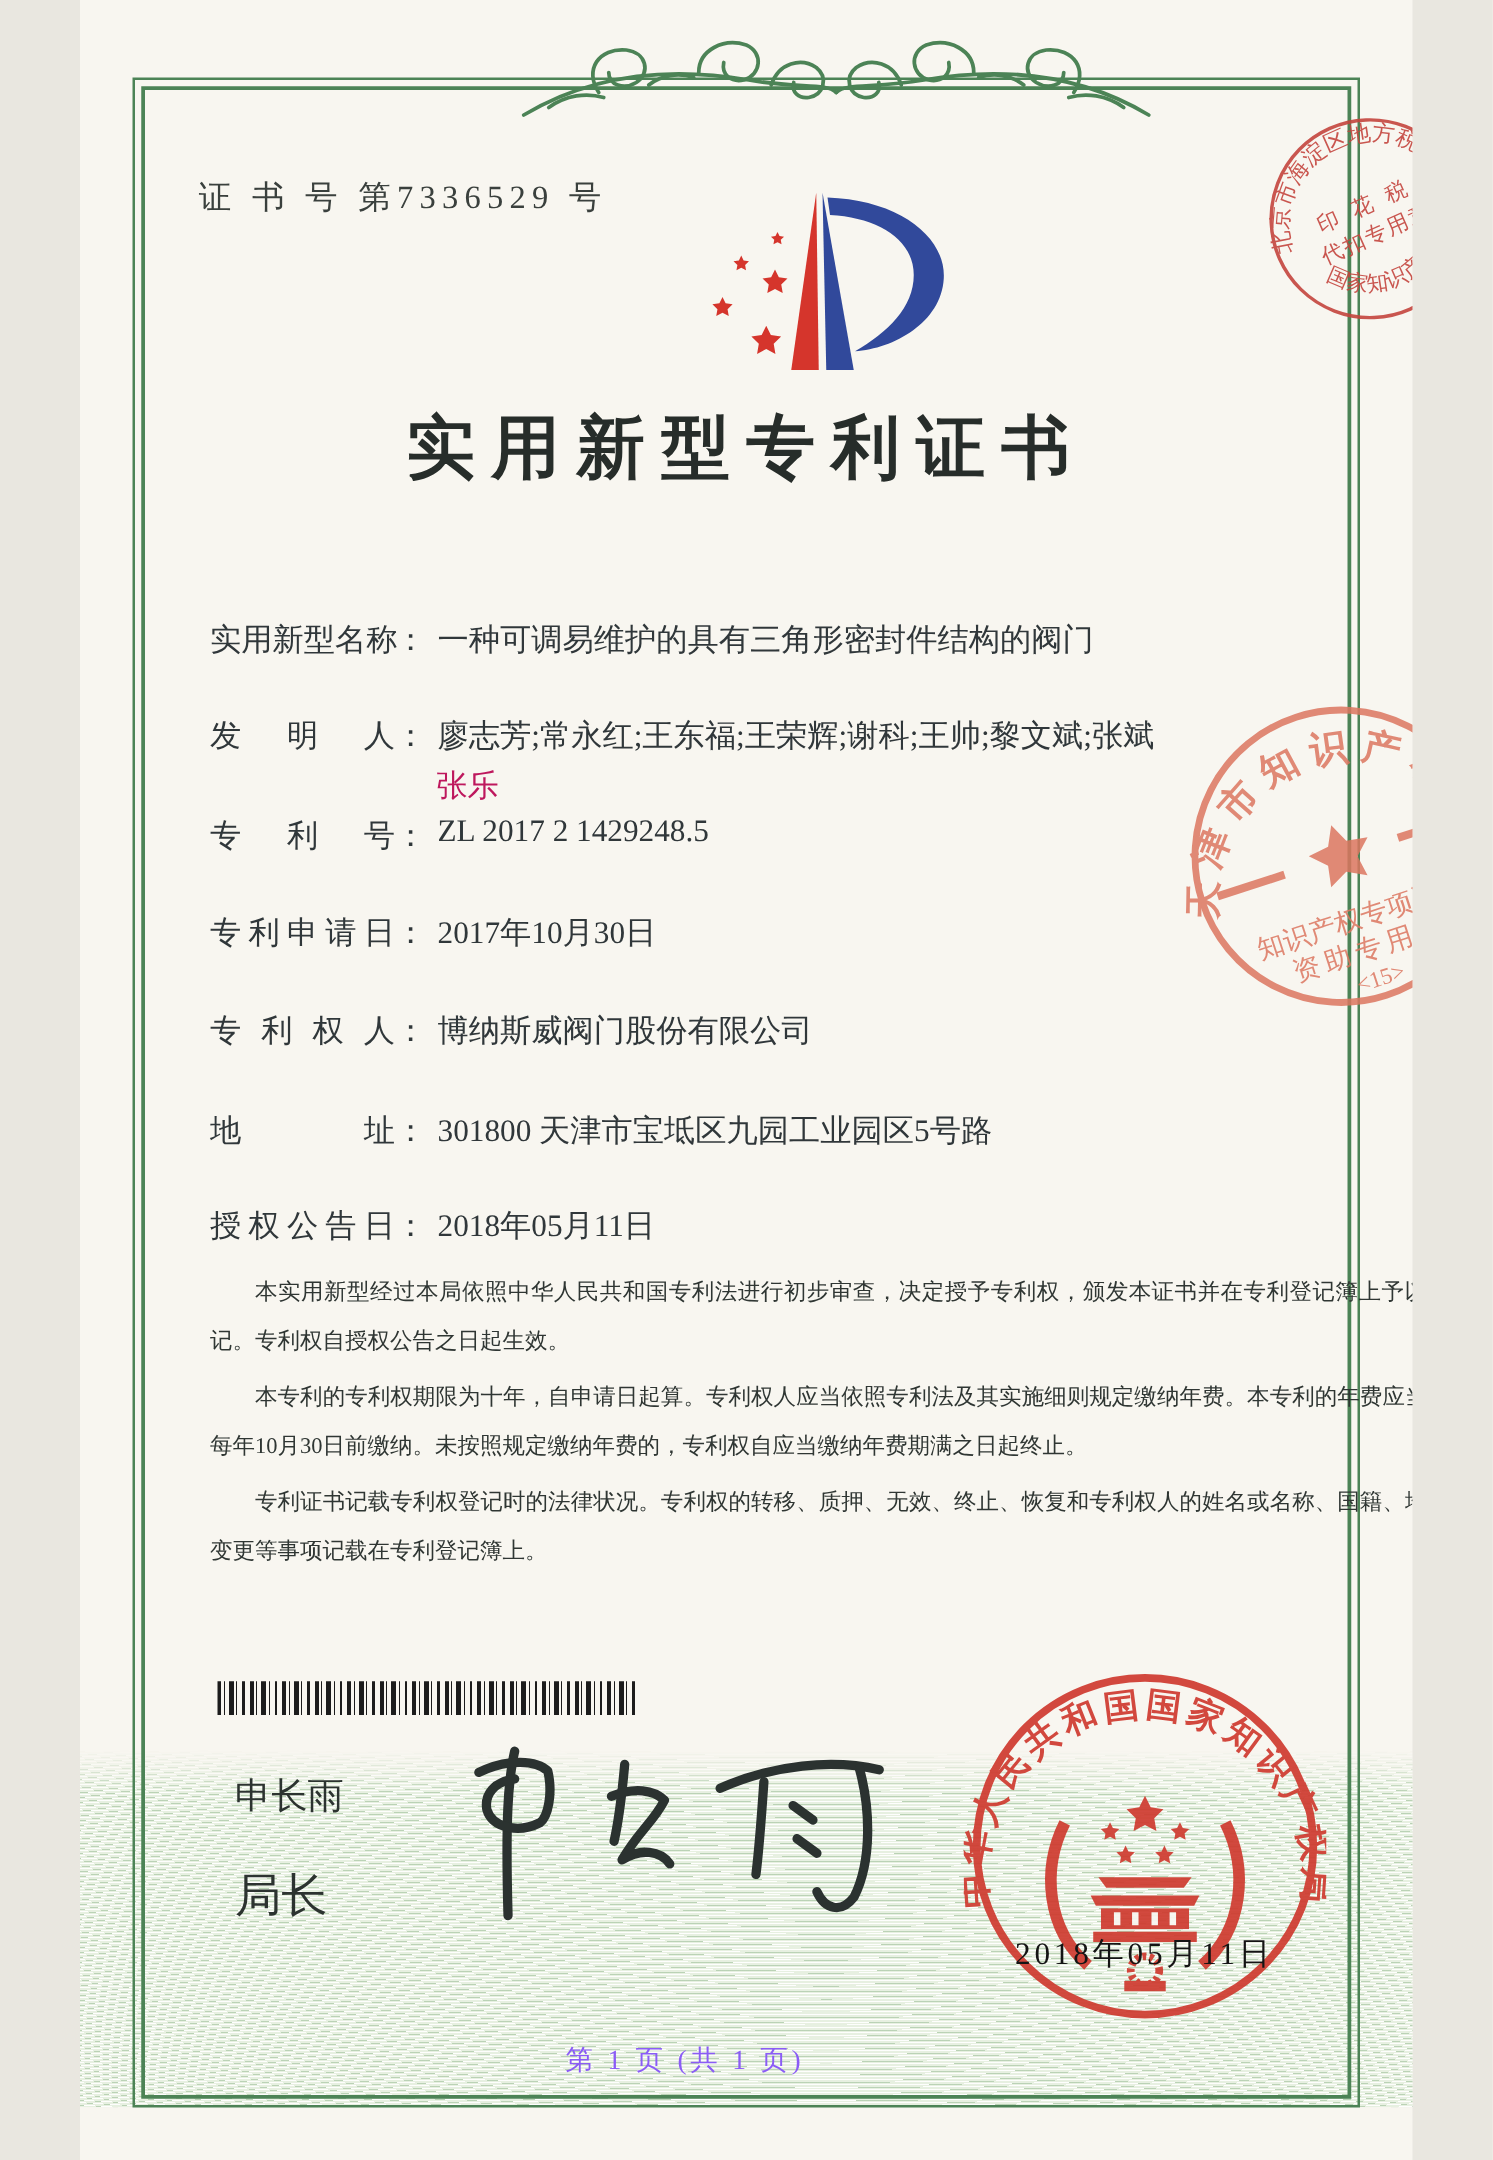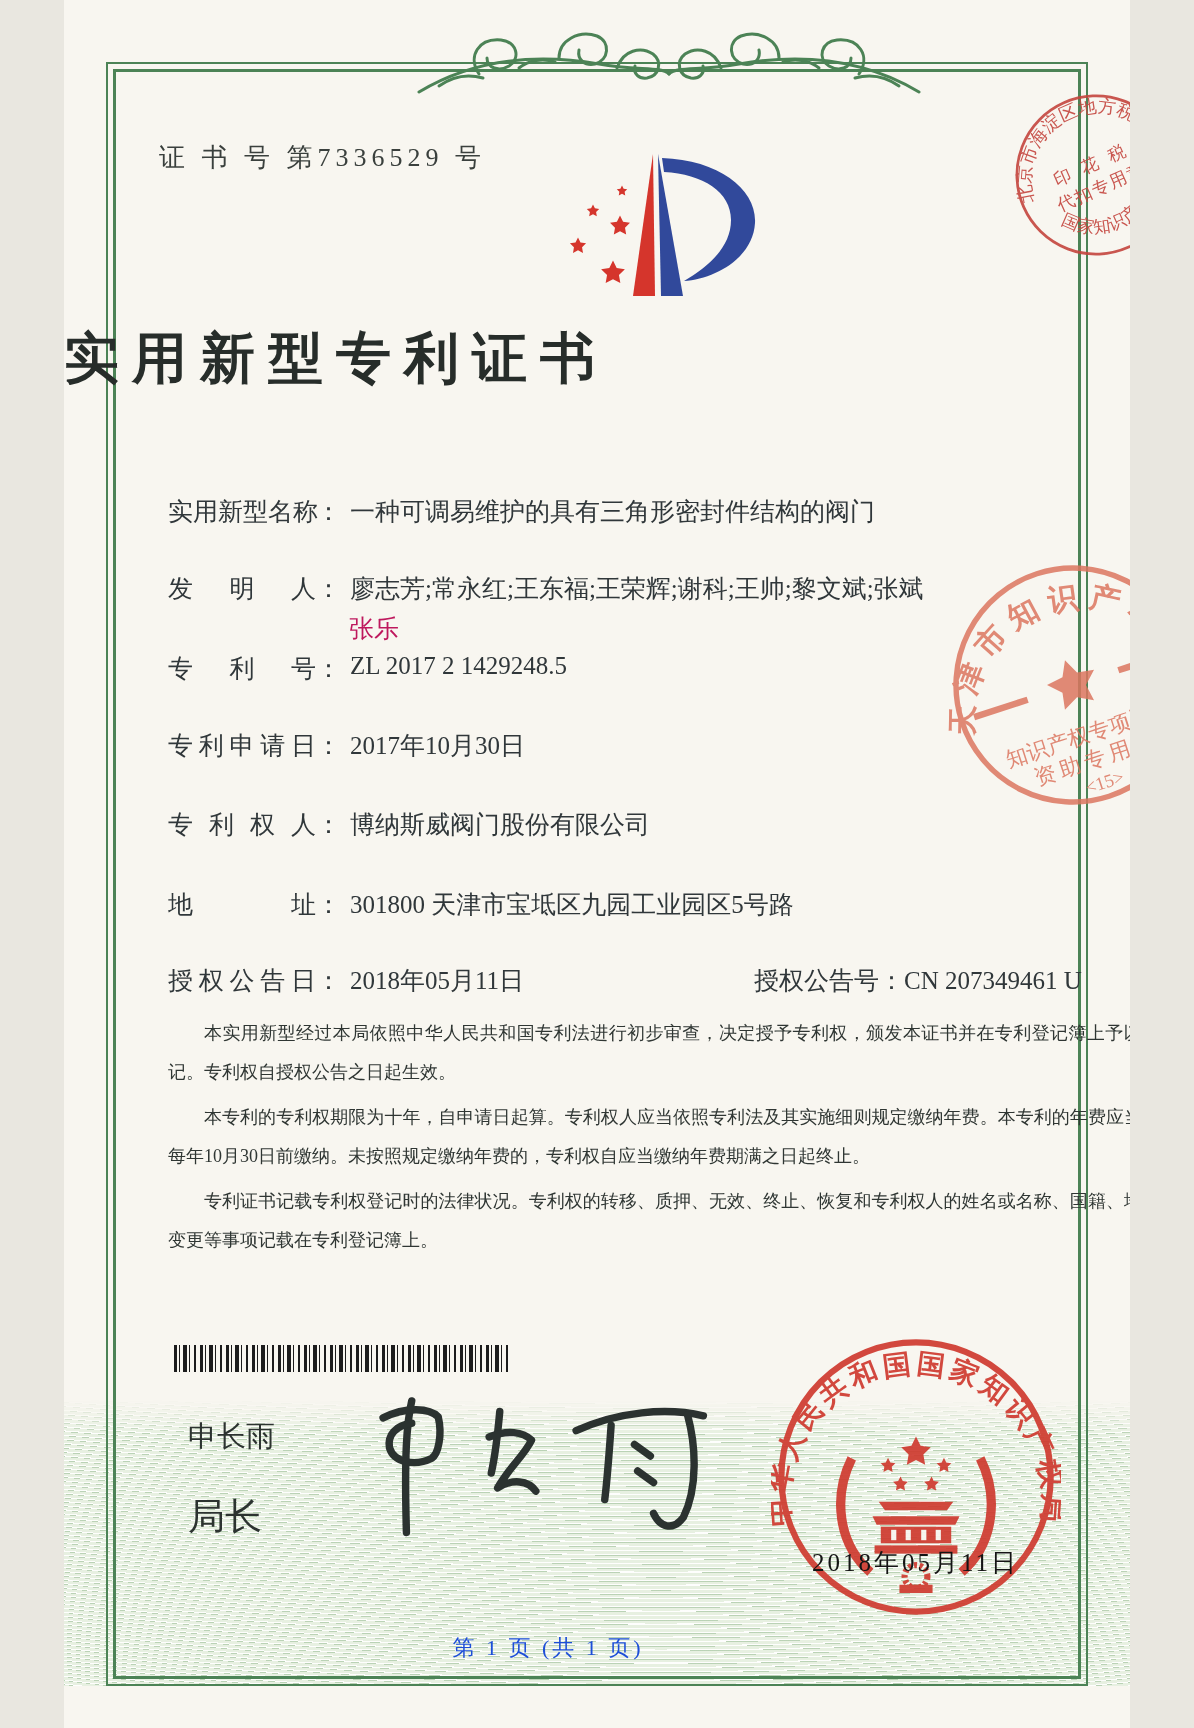--- a/index.html
+++ b/index.html
@@ -17,21 +17,21 @@
     -webkit-mask-image:linear-gradient(180deg,transparent 0,#000 34px);
     mask-image:linear-gradient(180deg,transparent 0,#000 34px);
   }
   
   .frame-outer{position:absolute;top:62px;left:42px;right:42px;bottom:42px;border:2px solid #4c8356;}
   .frame-inner{position:absolute;top:69px;left:49px;right:49px;bottom:49px;border:3px solid #4c8356;}
   .ornament{position:absolute;left:345px;top:20px;width:520px;height:100px;}
   .certno{position:absolute;left:95px;top:140px;font-size:26px;letter-spacing:5px;color:#3a403d;}
   .logo{position:absolute;left:470px;top:128px;width:230px;height:175px;}
   .title{
-    position:absolute;left:0;right:0;top:322px;
+    position:absolute;left:0;right:0;top:322px;text-align:center;
     font-size:55px;font-weight:700;letter-spacing:13px;color:#272d2a;
   }
   .row{position:absolute;left:104px;white-space:nowrap;font-size:25px;color:#30373a;}
   .flabel{display:inline-block;width:148px;text-align:justify;text-align-last:justify;vertical-align:top;}
   .colon{display:inline-block;width:26px;vertical-align:top;}
   .fvalue{margin-left:8px;}
   .row-cont{position:absolute;left:285px;font-size:25px;color:#be185d;}
   .grant-right{position:absolute;left:690px;font-size:25px;white-space:nowrap;color:#30373a;}
   .bodytext{
     position:absolute;left:104px;top:1014px;width:992px;
@@ -45,21 +45,21 @@
       #1c1c1c 9px 13px,transparent 13px 15px,#1c1c1c 15px 16px,transparent 16px 20px,
       #1c1c1c 20px 22px,transparent 22px 26px);
   }
   .officer-title{position:absolute;left:124px;top:1492px;font-size:37px;color:#2c3330;font-family:"Liberation Sans","DejaVu Sans",sans-serif;}
   .officer-name{position:absolute;left:124px;top:1417px;font-size:29px;color:#2c3330;font-family:"Liberation Sans","DejaVu Sans",sans-serif;}
   .signature{position:absolute;left:300px;top:1392px;width:350px;height:160px;}
   .seal-cnipa{position:absolute;left:707px;top:1332px;width:290px;height:290px;opacity:.92;}
   .seal-date{position:absolute;left:748px;top:1546px;font-size:25px;letter-spacing:3px;color:#141414;z-index:5;}
   .stamp-tax{position:absolute;left:945px;top:88px;width:174px;height:174px;opacity:.9;}
   .stamp-tj{position:absolute;left:879px;top:555px;width:260px;height:260px;opacity:.85;}
-  .footer{position:absolute;left:0;right:98px;top:1633px;text-align:center;font-size:22px;letter-spacing:3px;color:#1d4ed8;}
+  .footer{position:absolute;left:0;right:98px;top:1633px;text-align:center;font-size:22px;letter-spacing:3px;color:#8b5cf6;}
   svg text{font-family:"Liberation Serif","DejaVu Serif",serif;}
 </style>
 </head>
 <body>
 
 <div class="page">
 
   <svg width="0" height="0" style="position:absolute" aria-hidden="true">
     <defs>
       <path id="star5" d="M0,-10 L2.94,-4.05 L9.51,-3.09 L4.76,1.55 L5.88,8.09 L0,5 L-5.88,8.09 L-4.76,1.55 L-9.51,-3.09 L-2.94,-4.05 Z"></path>
@@ -122,23 +122,20 @@
   <div class="row" style="top:808px">
     <span class="flabel">专利权人</span><span class="colon">：</span><span class="fvalue">博纳斯威阀门股份有限公司</span>
   </div>
 
   <div class="row" style="top:888px">
     <span class="flabel">地址</span><span class="colon">：</span><span class="fvalue">301800 天津市宝坻区九园工业园区5号路</span>
   </div>
 
   <div class="row" style="top:964px">
     <span class="flabel">授权公告日</span><span class="colon">：</span><span class="fvalue">2018年05月11日</span>
-  </div>
-  <div class="grant-right" style="top:964px">
-    <span>授权公告号</span><span>：</span><span>CN 207349461 U</span>
   </div>
 
   <div class="bodytext">
     <p>本实用新型经过本局依照中华人民共和国专利法进行初步审查，决定授予专利权，颁发本证书并在专利登记簿上予以登记。专利权自授权公告之日起生效。</p>
     <p>本专利的专利权期限为十年，自申请日起算。专利权人应当依照专利法及其实施细则规定缴纳年费。本专利的年费应当在每年10月30日前缴纳。未按照规定缴纳年费的，专利权自应当缴纳年费期满之日起终止。</p>
     <p>专利证书记载专利权登记时的法律状况。专利权的转移、质押、无效、终止、恢复和专利权人的姓名或名称、国籍、地址变更等事项记载在专利登记簿上。</p>
   </div>
 
   <div class="barcode"></div>
 

